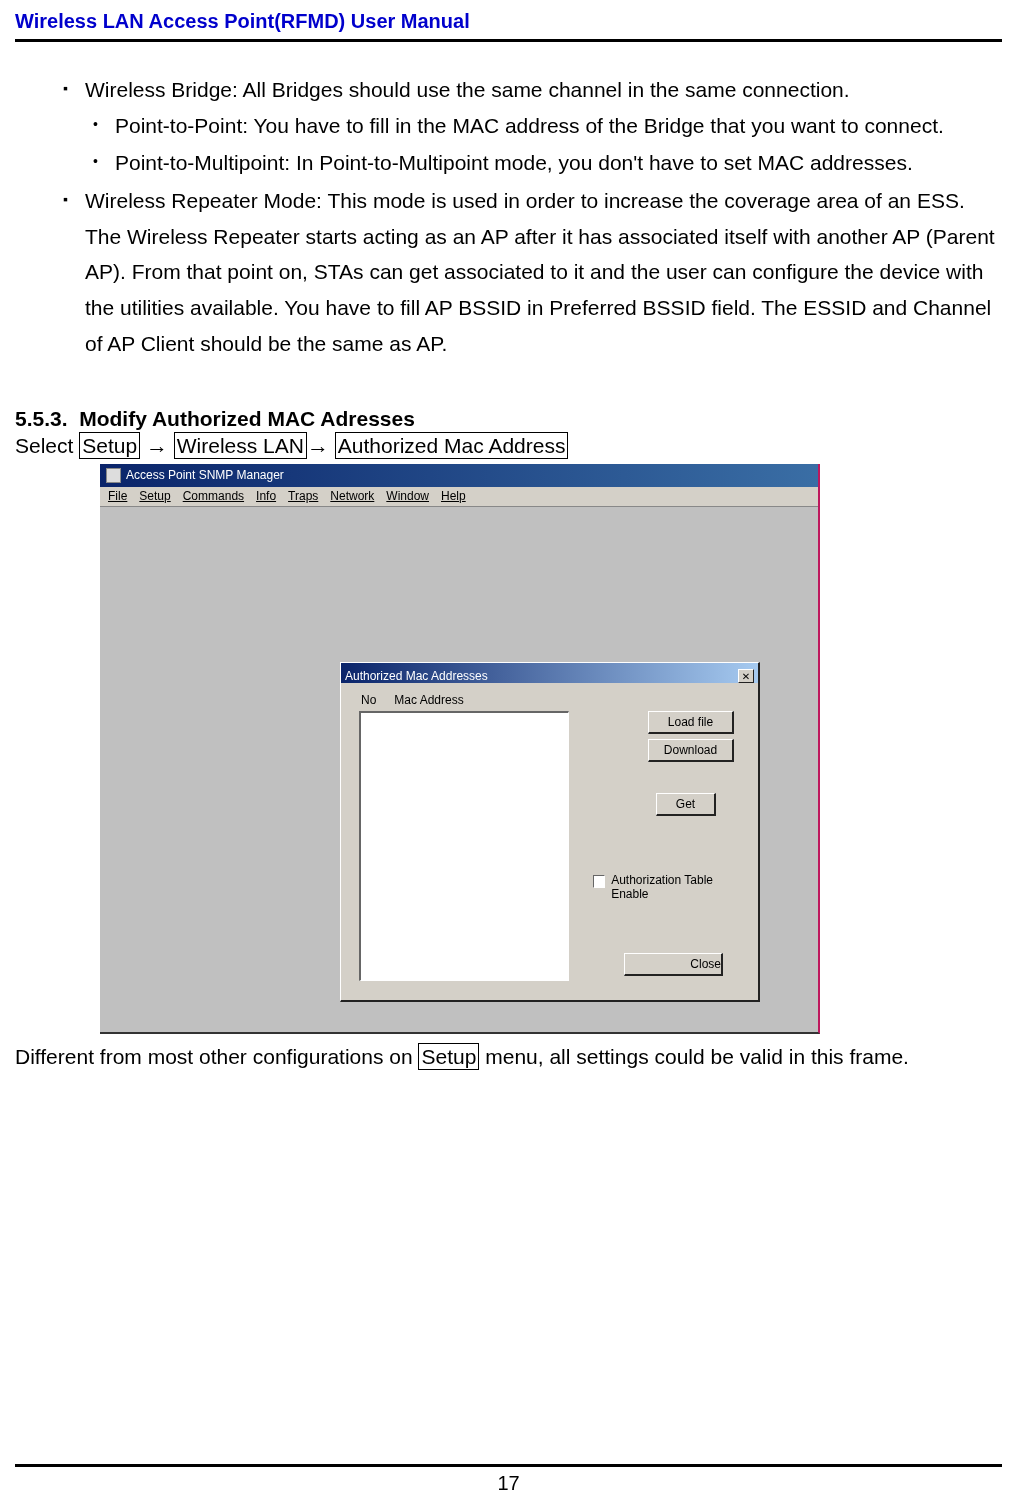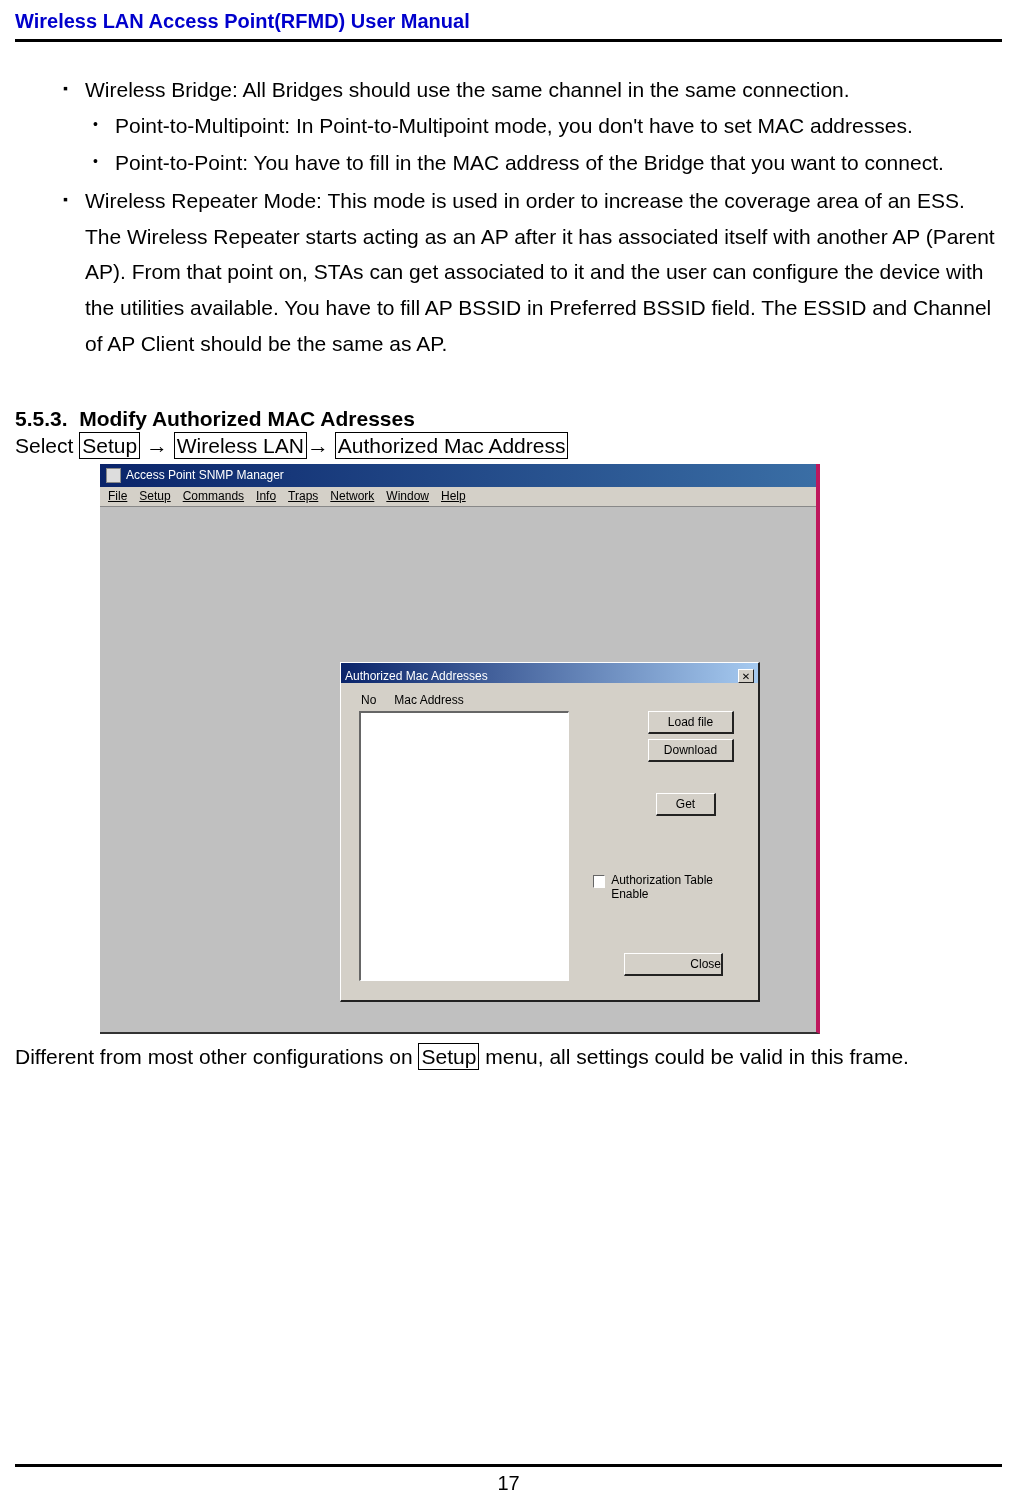--- a/index.html
+++ b/index.html
@@ -71,21 +71,21 @@
     }
     .arrow {
       font-family: Arial, sans-serif;
       font-size: 22px;
     }
     .screenshot {
       margin-left: 85px;
       margin-top: 5px;
       width: 720px;
       height: 570px;
-      border-right: 4px solid #be185d;
+      border-right: 2px solid #be185d;
       border-bottom: 2px solid #333;
       background: #4d7c0f;
       position: relative;
       display: block;
     }
     .titlebar {
       height: 23px;
       background: linear-gradient(to right, #0a246a, #3a6ea5);
       display: flex;
       align-items: center;
@@ -238,22 +238,22 @@
 </head>
 <body>
 
 <div class="header">Wireless LAN Access Point(RFMD) User Manual</div>
 
 <div class="content">
   <ul class="outer">
     <li class="para">
       <span>Wireless Bridge: All Bridges should use the same channel in the same connection.</span>
       <ul class="inner">
+        <li class="para">Point-to-Point: You have to fill in the MAC address of the Bridge that you want to connect.</li>
         <li class="para">Point-to-Multipoint: In Point-to-Multipoint mode, you don't have to set MAC addresses.</li>
-        <li class="para">Point-to-Point: You have to fill in the MAC address of the Bridge that you want to connect.</li>
       </ul>
     </li>
     <li class="para">Wireless Repeater Mode: This mode is used in order to increase the coverage area of an ESS. The Wireless Repeater starts acting as an AP after it has associated itself with another AP (Parent AP). From that point on, STAs can get associated to it and the user can configure the device with the utilities available. You have to fill AP BSSID in Preferred BSSID field. The ESSID and Channel of AP Client should be the same as AP.</li>
   </ul>
 
   <div class="section-head">
     <span>5.5.3.</span>&nbsp;&nbsp;<span>Modify Authorized MAC Adresses</span>
   </div>
   <div class="section-sub">
     <span>Select </span><span class="boxed">Setup</span> <span class="arrow">→</span> <span class="boxed">Wireless LAN</span><span class="arrow">→</span> <span class="boxed">Authorized Mac Address</span>

